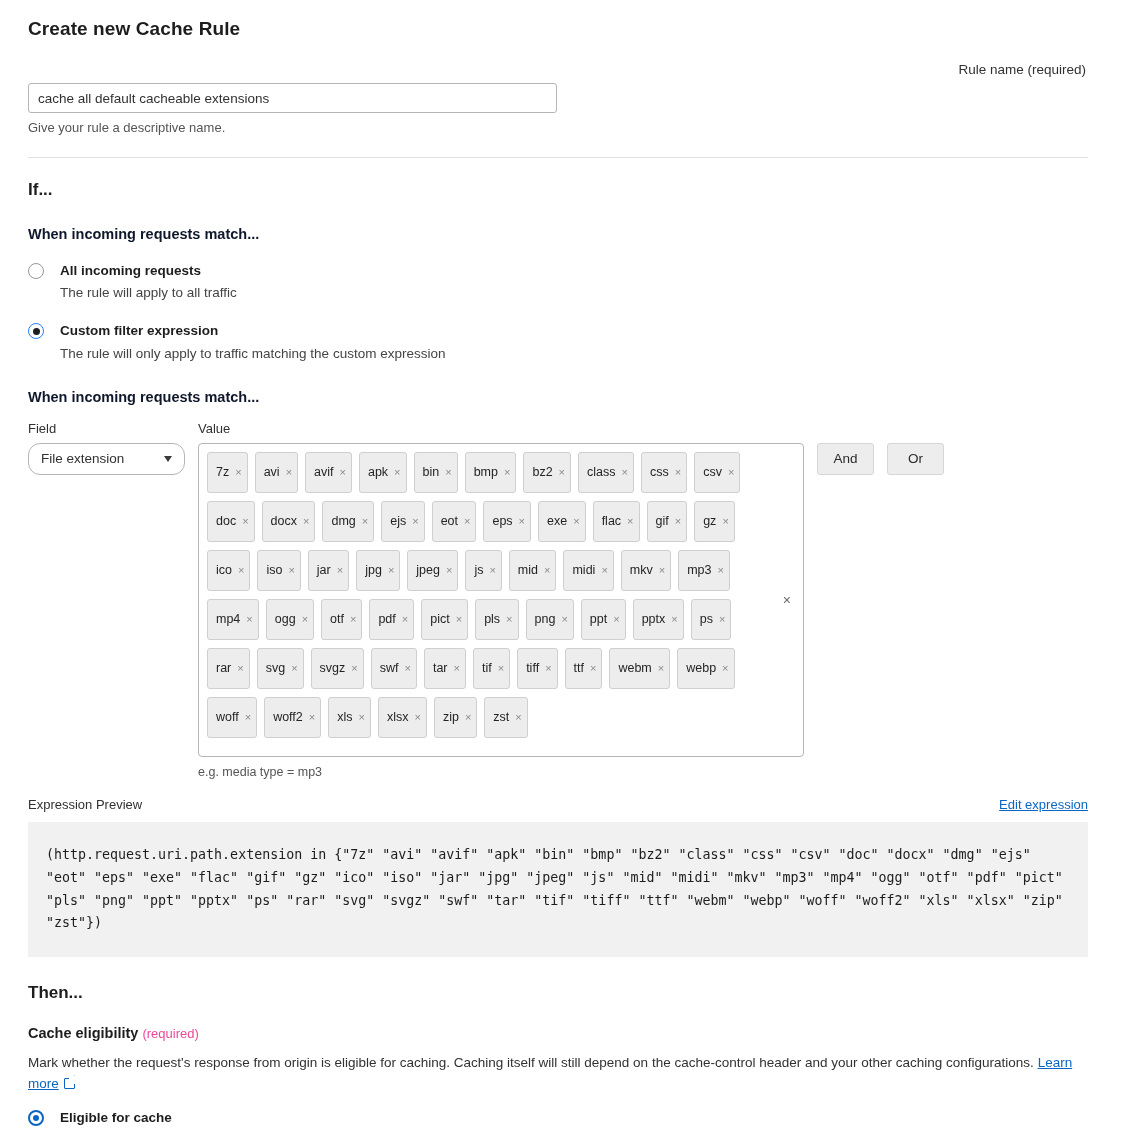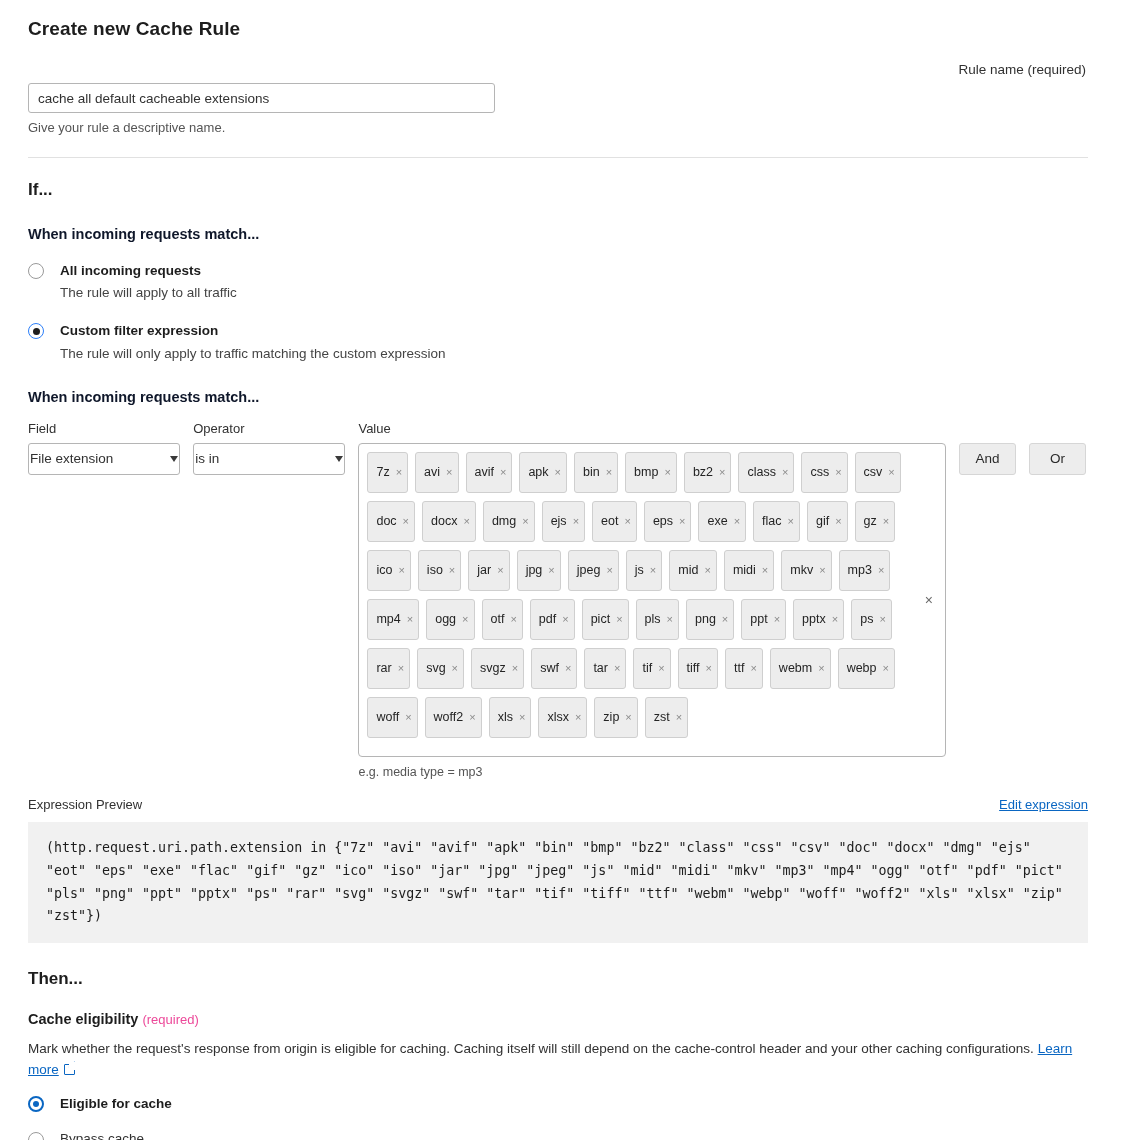--- a/index.html
+++ b/index.html
@@ -24,21 +24,21 @@
     color: #1d1d1d;
     letter-spacing: 0.1px;
   }
   .field-label {
     font-size: 13.5px;
     color: #313131;
     margin-bottom: 6px;
     text-align: right;
   }
   .text-input {
-    width: 467px;
+    width: 529px;
     height: 30px;
     border: 1px solid #b5b5b5;
     border-radius: 3px;
     padding: 4px 9px;
     font-size: 13.5px;
     font-family: "Liberation Sans", sans-serif;
     color: #313131;
     background: #fff;
     outline: none;
     display: block;
@@ -132,25 +132,25 @@
   .col-btns { margin-left: 13px; padding-top: 22px; display: flex; }
   .col-head {
     font-size: 13px;
     color: #313131;
     margin-bottom: 7px;
   }
   .select {
     height: 32px;
     width: 100%;
     border: 1px solid #b5b5b5;
-    border-radius: 3px;
+    border-radius: 12px;
     background: #fff;
     display: flex;
     align-items: center;
-    padding: 0 1px;
+    padding: 0 12px;
     font-size: 13.5px;
     color: #313131;
     justify-content: space-between;
   }
   .caret {
     width: 0; height: 0;
     border-left: 4.5px solid transparent;
     border-right: 4.5px solid transparent;
     border-top: 6px solid #3a3a3a;
   }
@@ -220,21 +220,21 @@
   }
   .preview-label { font-size: 13px; color: #313131; }
   .edit-expression {
     font-size: 13px;
     color: #0a66c2;
     text-decoration: underline;
   }
   .preview-box {
     background: #f1f1f1;
     width: 1060px;
-    padding: 15px 18px;
+    padding: 22px 18px;
     margin-top: 10px;
     font-family: "DejaVu Sans Mono", monospace;
     font-size: 13.3px;
     line-height: 1.72;
     color: #1d1d1d;
     white-space: pre-wrap;
     word-break: break-word;
   }
   .then-title {
     font-size: 17px;
@@ -341,27 +341,20 @@
   <div class="builder">
 
     <div class="col-field">
       <div class="col-head">Field</div>
       <div class="select">
         <span>File extension</span>
         <span class="caret"></span>
       </div>
     </div>
 
-    <div class="col-op">
-      <div class="col-head">Operator</div>
-      <div class="select">
-        <span>is in</span>
-        <span class="caret"></span>
-      </div>
-    </div>
 
     <div class="col-value">
       <div class="col-head">Value</div>
       <div class="tokenbox">
         <div class="tokens" id="token-list">
             <span class="token">
               <span>7z</span>
               <span class="tx">×</span>
             </span>
             <span class="token">

